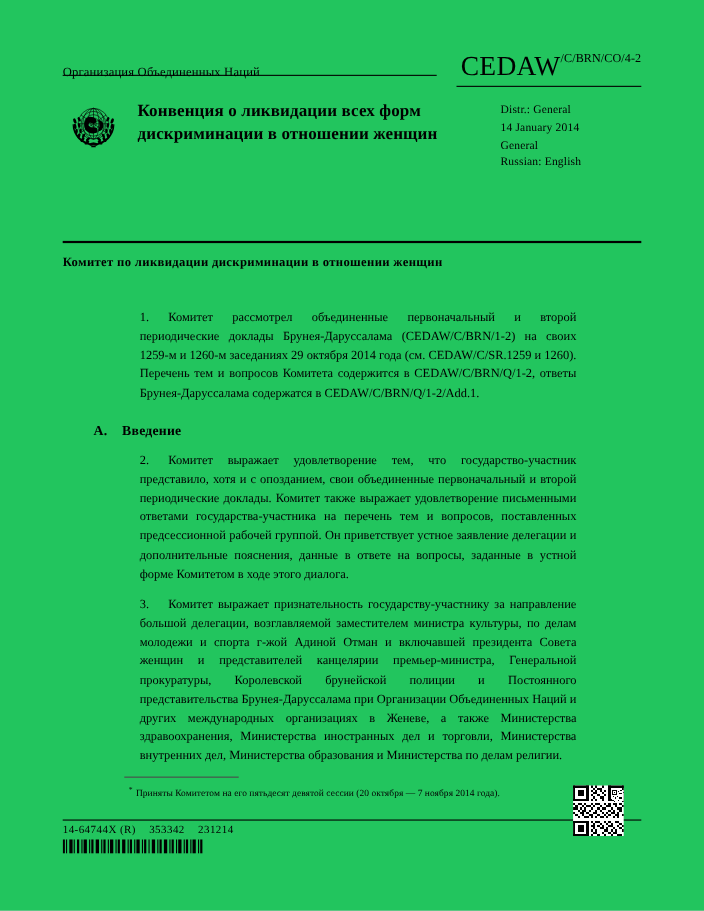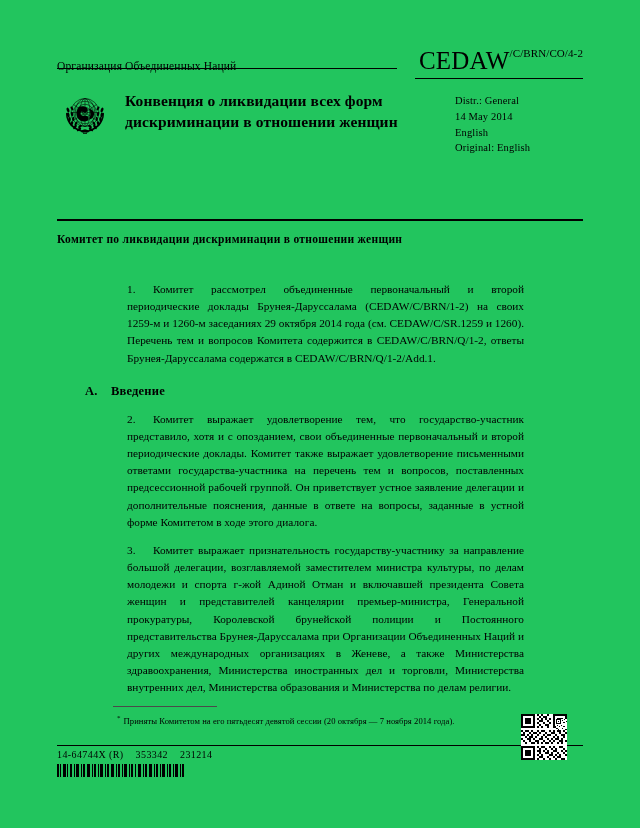--- a/index.html
+++ b/index.html
@@ -307,23 +307,23 @@
               <ellipse cx="74" cy="67" rx="2.3" ry="4.4" transform="rotate(-30 74 67)"></ellipse>
               <ellipse cx="66" cy="73" rx="2.3" ry="4.4" transform="rotate(-52 66 73)"></ellipse>
             </g>
             <path d="M52 85 h8 v2.5 h-8 z"></path>
           </g>
         </svg>
       </div>
       <div class="conv-title">Конвенция о ликвидации всех форм дискриминации в отношении женщин</div>
       <div class="distr-block">
         <div>Distr.: General</div>
-        <div>14 May 2014</div>
-        <div>English</div>
-        <div>Original: English</div>
+        <div>14 January 2014</div>
+        <div>General</div>
+        <div>Russian: English</div>
       </div>
     </div>
   </div>
 
   <div class="rule-thick"></div>
 
   <div class="committee">Комитет по ликвидации дискриминации в отношении женщин</div>
 
   <div class="body-col">
 

